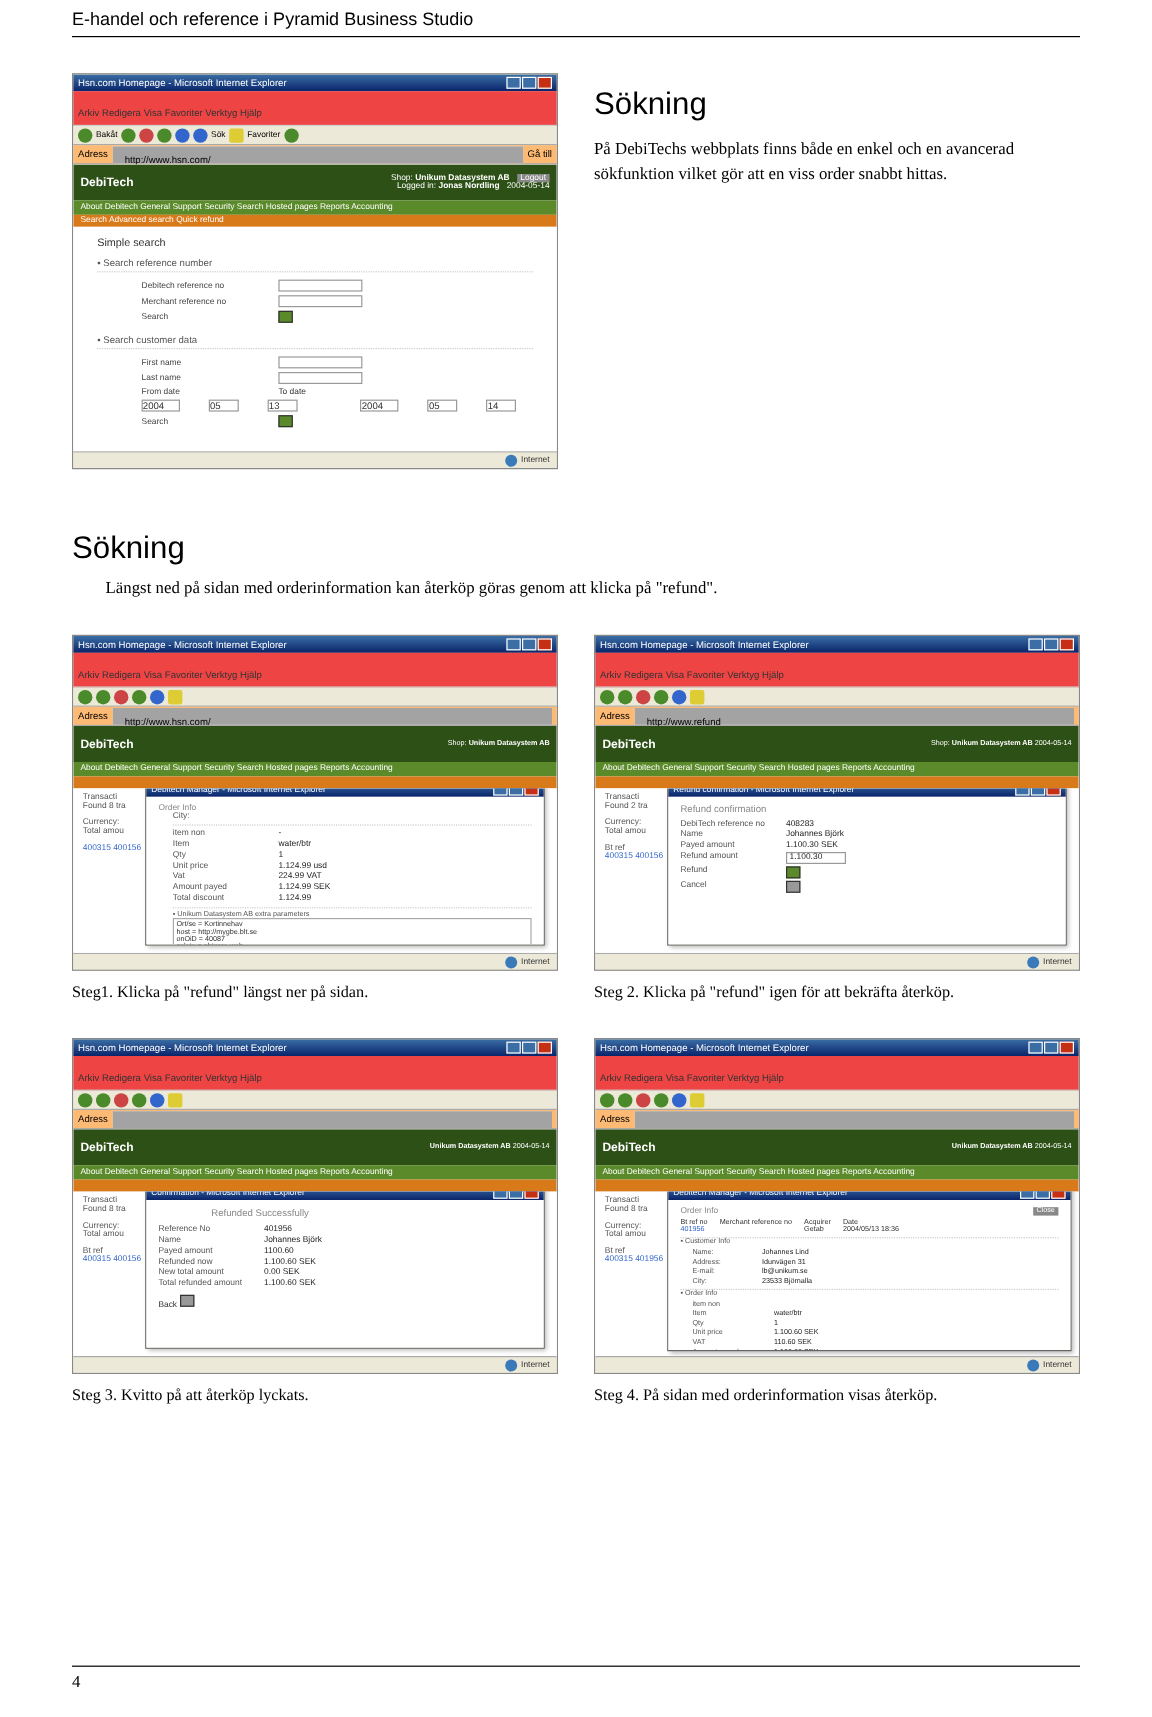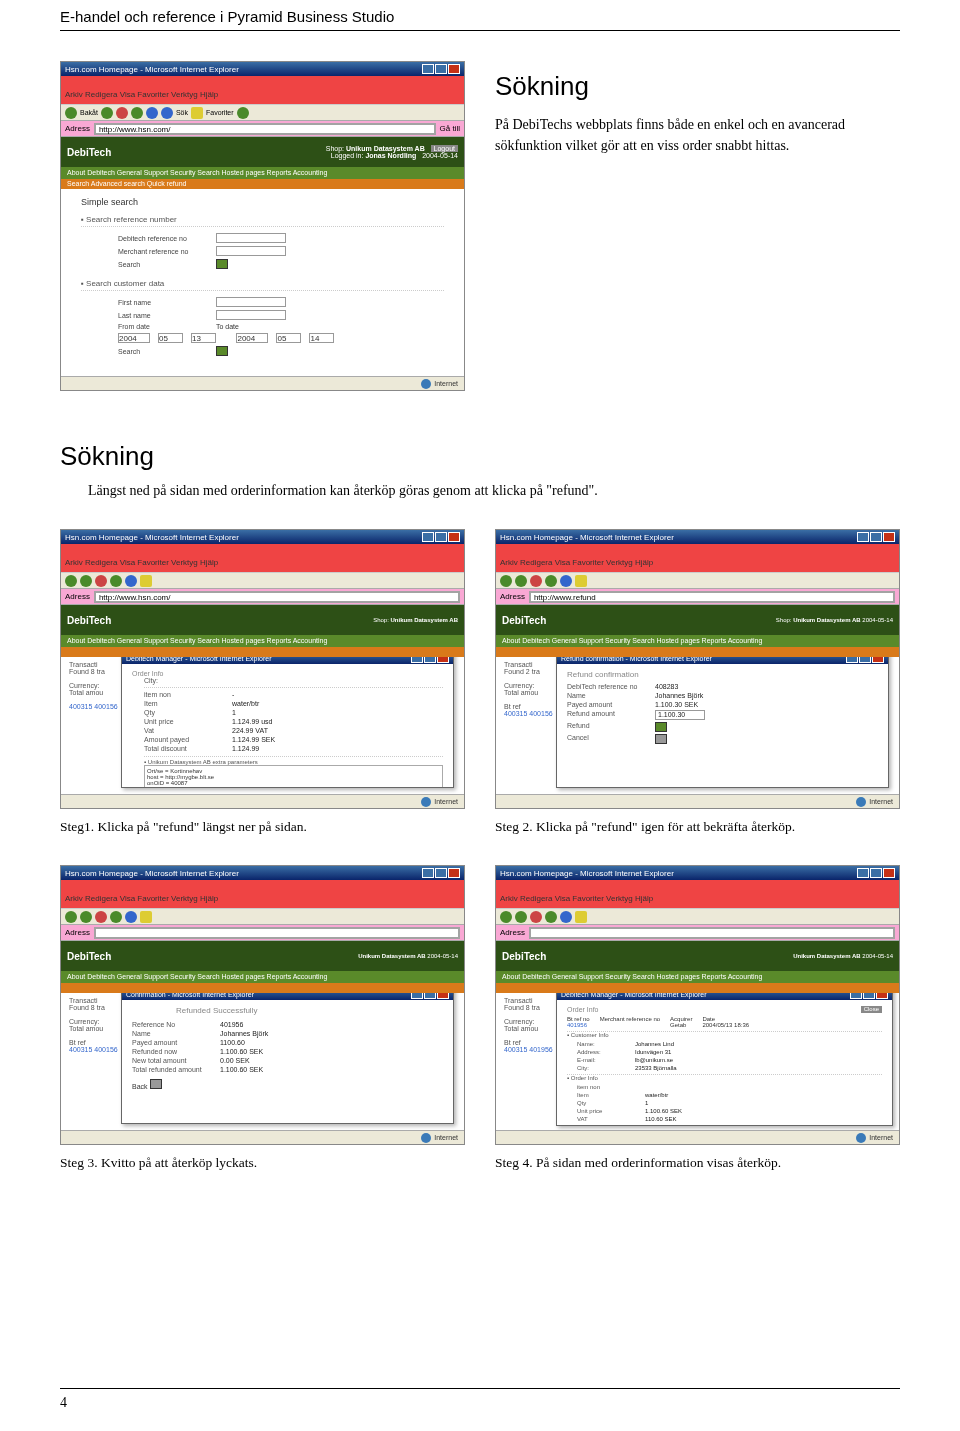--- a/index.html
+++ b/index.html
@@ -144,33 +144,33 @@
     width: 12px;
     height: 12px;
     border-radius: 50%;
     background: #4a8a2a;
     display: inline-block;
   }
   .tb-icon.red { background: #c44; }
   .tb-icon.blue { background: #36c; }
   .tb-icon.yellow { background: #dc3; border-radius: 2px; }
   .addressbar {
-    background: #f9a8d4;
+    background: #fdba74;
     padding: 2px 4px;
     display: flex;
     align-items: center;
     gap: 4px;
     height: 16px;
     border-bottom: 1px solid #aaa;
     font-size: 8px;
   }
   .addr-input {
     flex: 1;
     background: #fff;
-    border: 2px solid #a3a3a3;
+    border: 7px solid #a3a3a3;
     height: 12px;
     padding: 0 3px;
     font-size: 8px;
   }
   .content-area {
     flex: 1;
     background: #fff;
     position: relative;
     overflow: hidden;
   }
@@ -214,21 +214,21 @@
     font-size: 8px;
     color: #555;
     margin-bottom: 6px;
     padding-bottom: 2px;
     border-bottom: 1px dotted #ccc;
   }
   .form-row {
     display: flex;
     align-items: center;
     margin-bottom: 3px;
-    gap: 8px;
+    gap: 24px;
     padding-left: 37px;
   }
   .form-label {
     width: 90px;
     font-size: 7px;
     color: #444;
   }
   .form-input {
     border: 1px solid #999;
     background: #fff;

